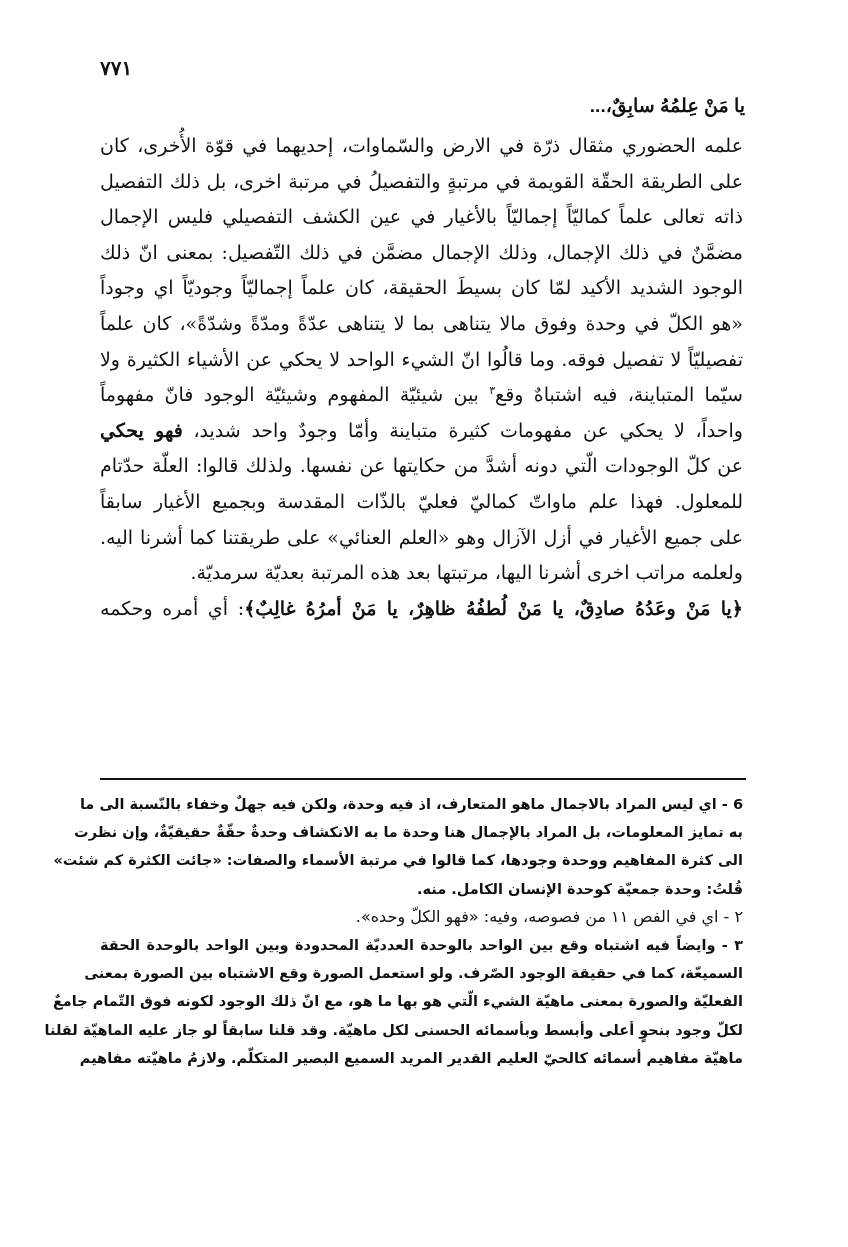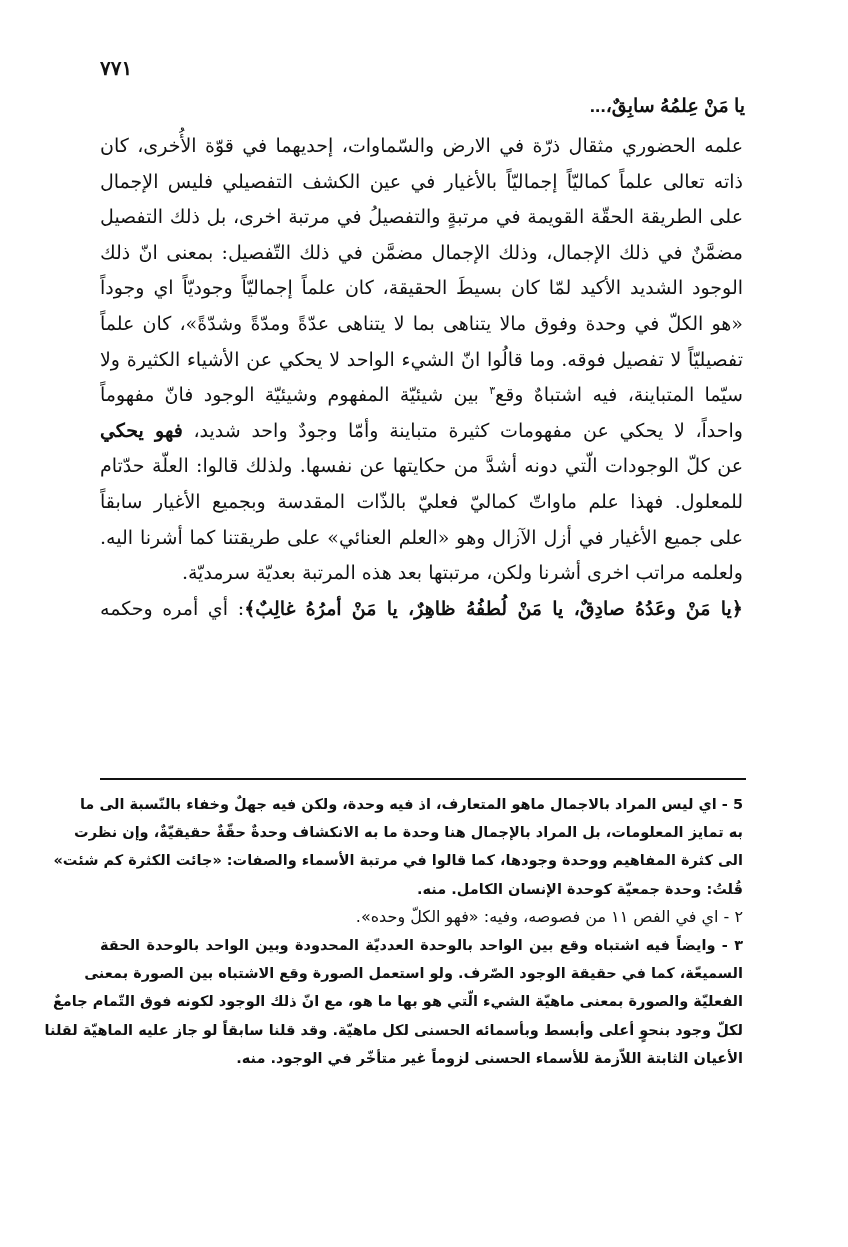--- a/index.html
+++ b/index.html
@@ -25,49 +25,49 @@
 
 <div class="page">
 
   <div class="running-head">
     <span class="head-title">يا مَنْ عِلمُهُ سابِقٌ،...</span>
     <span class="page-number">٧٧١</span>
   </div>
 
   <div class="body-text">
     <div class="line">علمه الحضوري مثقال ذرّة في الارض والسّماوات، إحديهما في قوّة الأُخرى، كان</div>
+    <div class="line">على الطريقة الحقّة القويمة في مرتبةٍ والتفصيلُ في مرتبة اخرى، بل ذلك التفصيل</div>
     <div class="line">ذاته تعالى علماً كماليّاً إجماليّاً بالأغيار في عين الكشف التفصيلي فليس الإجمال</div>
-    <div class="line">على الطريقة الحقّة القويمة في مرتبةٍ والتفصيلُ في مرتبة اخرى، بل ذلك التفصيل</div>
     <div class="line">مضمَّنٌ في ذلك الإجمال، وذلك الإجمال مضمَّن في ذلك التّفصيل: بمعنى انّ ذلك</div>
     <div class="line">الوجود الشديد الأكيد لمّا كان بسيطَ الحقيقة، كان علماً إجماليّاً وجوديّاً اي وجوداً</div>
     <div class="line">«هو الكلّ في وحدة  وفوق مالا يتناهى بما لا يتناهى عدّةً ومدّةً وشدّةً»، كان علماً</div>
     <div class="line">تفصيليّاً لا تفصيل فوقه. وما قالُوا انّ الشيء الواحد لا يحكي عن الأشياء الكثيرة ولا</div>
     <div class="line">
       <span>سيّما المتباينة، فيه اشتباهٌ وقع</span><sup>٣</sup><span> بين شيئيّة المفهوم وشيئيّة الوجود فانّ مفهوماً</span>
     </div>
     <div class="line">
       <span>واحداً، لا يحكي عن مفهومات كثيرة متباينة وأمّا وجودٌ واحد شديد، </span><span class="bold">فهو يحكي</span>
     </div>
     <div class="line">عن كلّ الوجودات الّتي دونه أشدَّ من حكايتها عن نفسها. ولذلك قالوا: العلّة حدّتام</div>
     <div class="line">للمعلول. فهذا علم ماواتّ كماليّ فعليّ بالذّات المقدسة وبجميع الأغيار سابقاً</div>
     <div class="line">على جميع الأغيار في أزل الآزال وهو «العلم العنائي» على طريقتنا كما أشرنا اليه.</div>
-    <div class="line last">ولعلمه مراتب اخرى أشرنا ولكن، مرتبتها بعد هذه المرتبة بعديّة سرمديّة.</div>
+    <div class="line last">ولعلمه مراتب اخرى أشرنا اليها، مرتبتها بعد هذه المرتبة بعديّة سرمديّة.</div>
     <div class="line">
       <span class="bold">﴿يا مَنْ وعَدُهُ صادِقٌ، يا مَنْ لُطفُهُ ظاهِرٌ، يا مَنْ أمرُهُ غالِبٌ﴾</span><span>: أي أمره وحكمه</span>
     </div>
   </div>
 
   <div class="footnote-rule"></div>
 
   <div class="footnotes">
-    <div class="fn-line fn-bold">5 - اي ليس المراد بالاجمال ماهو المتعارف، اذ فيه  وحدة، ولكن فيه جهلٌ وخفاء بالنّسبة الى ما</div>
+    <div class="fn-line fn-bold">6 - اي ليس المراد بالاجمال ماهو المتعارف، اذ فيه  وحدة، ولكن فيه جهلٌ وخفاء بالنّسبة الى ما</div>
     <div class="fn-line fn-bold">به تمايز المعلومات، بل المراد بالإجمال هنا وحدة ما به الانكشاف وحدةٌ حقّةٌ حقيقيّةٌ، وإن نظرت</div>
     <div class="fn-line fn-bold">الى كثرة المفاهيم ووحدة وجودها، كما قالوا في مرتبة الأسماء والصفات: «جائت الكثرة كم شئت»</div>
     <div class="fn-line fn-bold last">قُلتُ: وحدة جمعيّة كوحدة الإنسان الكامل. منه.</div>
     <div class="fn-line fn-light last">٢ - اي في الفص ١١ من فصوصه، وفيه: «فهو الكلّ وحده».</div>
     <div class="fn-line fn-bold">٣ - وايضاً فيه اشتباه وقع بين الواحد بالوحدة العدديّة المحدودة وبين الواحد بالوحدة الحقة</div>
     <div class="fn-line fn-bold">السميعّة، كما في حقيقة الوجود الصّرف. ولو استعمل الصورة وقع الاشتباه بين الصورة بمعنى</div>
     <div class="fn-line fn-bold">الفعليّة والصورة بمعنى ماهيّة الشيء الّتي هو بها ما هو، مع انّ ذلك الوجود لكونه فوق التّمام جامعٌ</div>
     <div class="fn-line fn-bold">لكلّ وجود بنحوٍ أعلى وأبسط وبأسمائه الحسنى لكل ماهيّة. وقد قلنا سابقاً لو جاز عليه الماهيّة لقلنا</div>
-    <div class="fn-line fn-bold last">الأعيان الثابتة اللاّزمة للأسماء الحسنى لزوماً غير متأخّر في الوجود. منه.</div>
+    <div class="fn-line fn-bold">ماهيّة مفاهيم أسمائه كالحيّ العليم القدير المريد السميع البصير المتكلّم. ولازمُ ماهيّته مفاهيم</div>
   </div>
 
 </div>
 
 </body></html>

